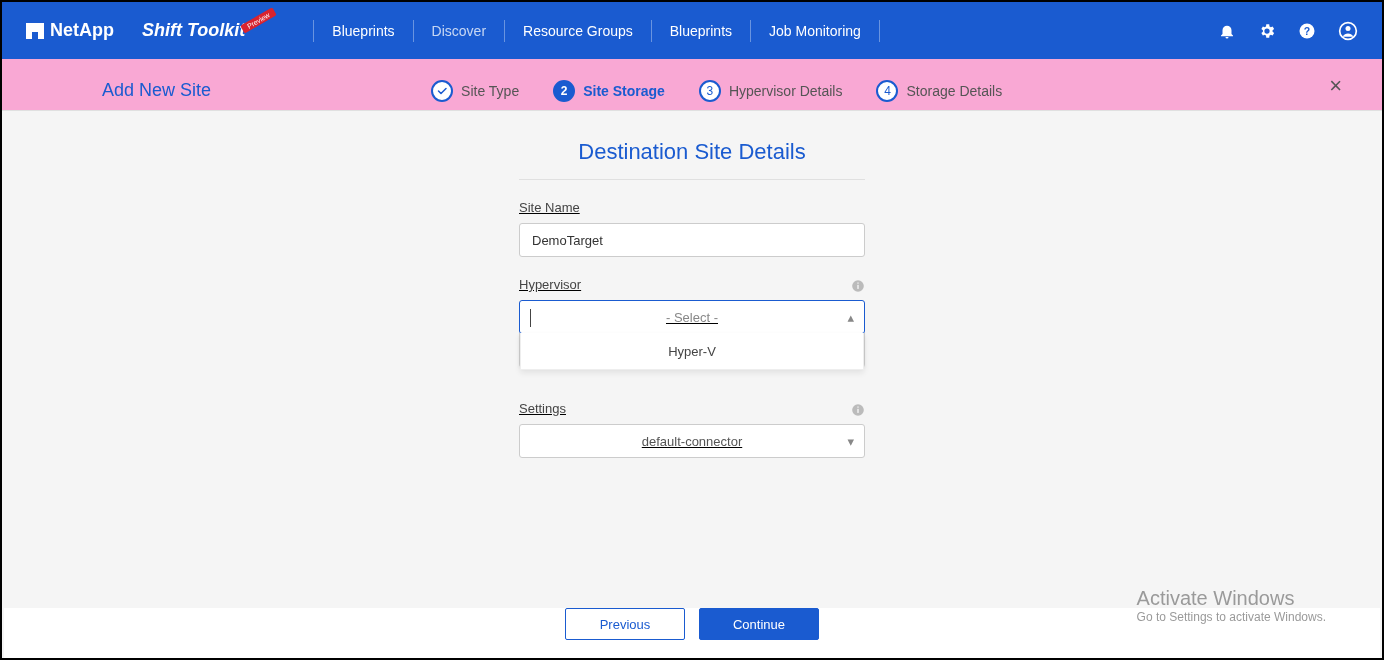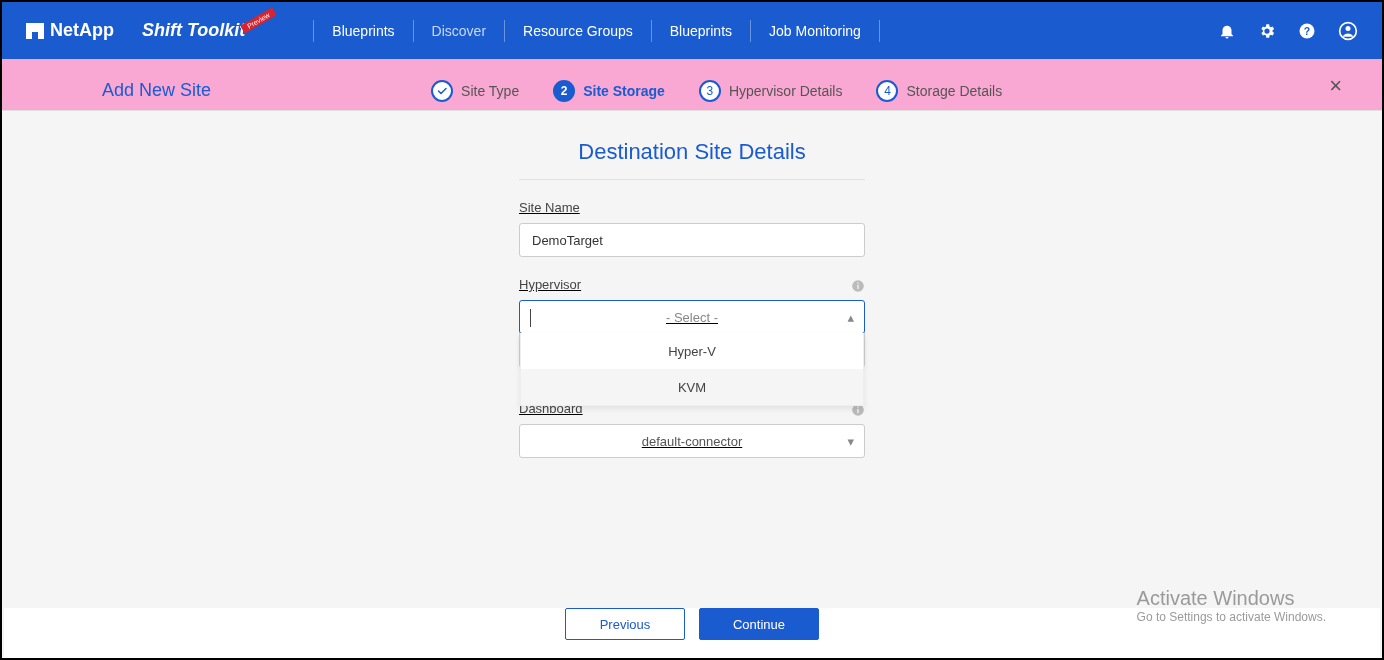--- a/index.html
+++ b/index.html
@@ -148,29 +148,28 @@
           <rect x="11" y="10" width="2" height="7" fill="#fff"></rect>
           <rect x="11" y="6" width="2" height="2" fill="#fff"></rect>
         </svg>
     </span>
     <div class="select open">
       <span class="cursor-bar"></span>
       <span>- Select -</span>
       <span class="caret">▴</span>
       <div class="dropdown">
         <div class="dropdown-item">Hyper-V</div>
-        <div class="dropdown-item hover">KVM</div>
       </div>
     </div>
   </div>
 
   <div class="hidden-field"></div>
 
   <div class="field-group" style="margin-top:34px">
-    <label class="field-label">Dashboard</label>
+    <label class="field-label">Settings</label>
     <span class="field-info">
       <svg width="14" height="14" viewBox="0 0 24 24" fill="#bbb">
           <circle cx="12" cy="12" r="10"></circle>
           <rect x="11" y="10" width="2" height="7" fill="#fff"></rect>
           <rect x="11" y="6" width="2" height="2" fill="#fff"></rect>
         </svg>
     </span>
     <div class="select centered">
       <span>default-connector</span>
       <span class="caret">▾</span>

